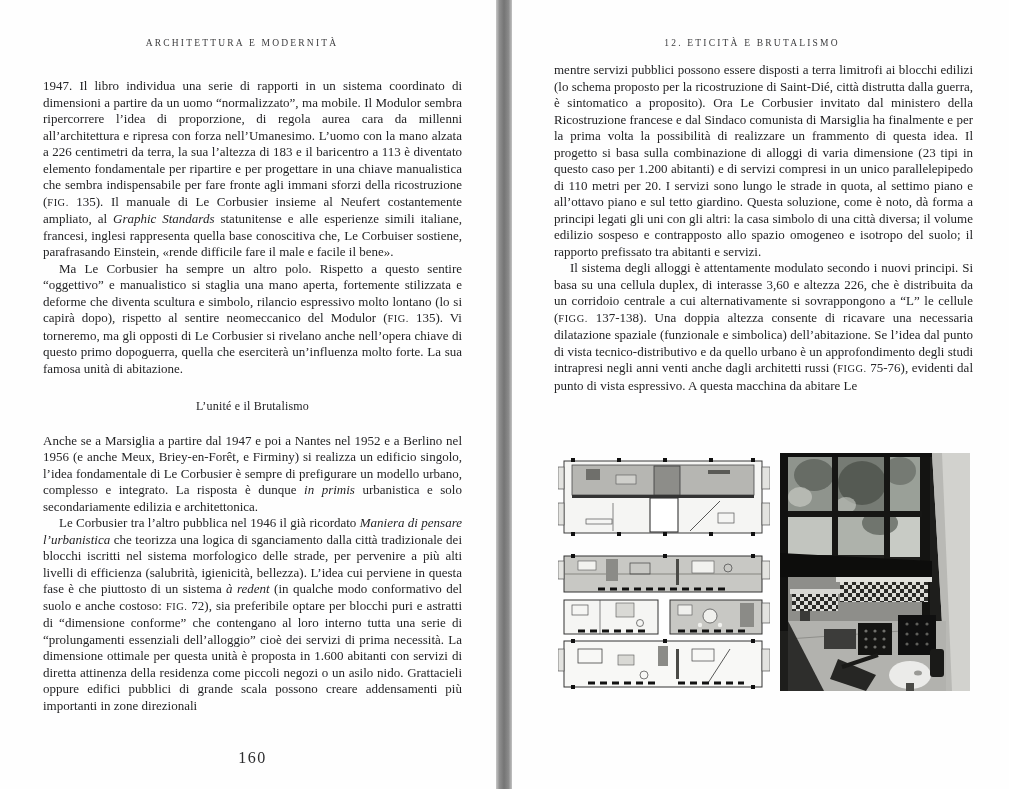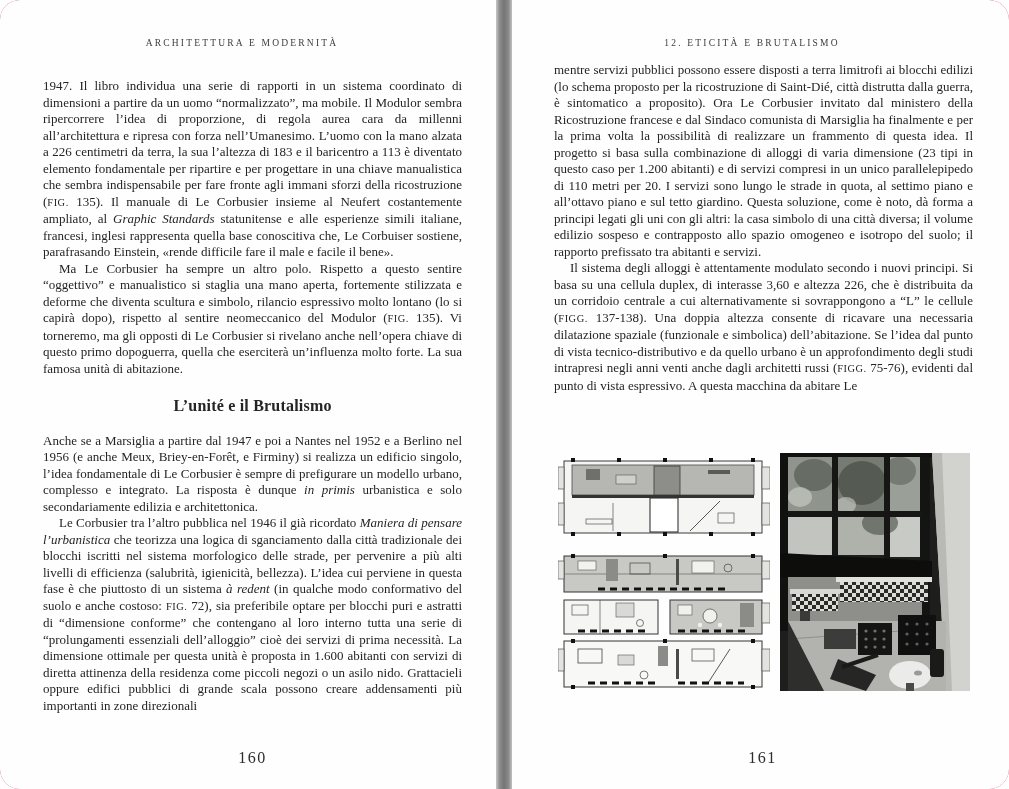--- a/index.html
+++ b/index.html
@@ -1,18 +1,18 @@
 <!DOCTYPE html>
 <html lang="it"><head>
 <meta charset="utf-8">
 <style>
   html,body{margin:0;padding:0;background:#ffffff;}
   .book{
     position:relative;width:1009px;height:789px;background:#be185d;
-    font-family:"Liberation Serif", serif;color:#242426;overflow:hidden;border-radius:20px;
+    font-family:"Liberation Serif", serif;color:#242426;overflow:hidden;
   }
   .page{position:absolute;top:0;height:789px;background:#fefefe;}
   .page-left{left:0;width:496px;}
   .page-right{left:512px;width:545px;}
   .gutter{
     position:absolute;top:0;left:496px;width:16px;height:789px;
     background:linear-gradient(90deg,#c7c7c7 0%,#8e8e8e 22%,#757575 50%,#8a8a8a 78%,#c2c2c2 100%);
   }
   .running-head{
     position:absolute;top:38px;left:0;width:100%;text-align:center;
@@ -24,21 +24,21 @@
     position:absolute;top:62px;width:419px;overflow:hidden;
     font-size:13px;line-height:16.5px;text-align:justify;
   }
   .page-left .text-col{left:43px;height:684px;margin-top:16px;}
   .page-right .text-col{left:42px;height:386px;}
   .para{margin:0;}
   .para.indent{text-indent:16px;}
   .rs-i{font-style:italic;}
   .rs-sc{font-size:0.8em;letter-spacing:0.05em;}
   .section-heading{
-    margin:21px 0 18px 0;font-weight:bold;font-size:16px;
+    margin:21px 0 18px 0;font-weight:normal;font-size:12px;
     text-align:center;letter-spacing:0.2px;
   }
   .page-number{
     position:absolute;top:749px;width:419px;text-align:center;
     font-size:16px;letter-spacing:1.5px;color:#2c2c2e;
   }
   .page-left .page-number{left:43px;}
   .page-right .page-number{left:41px;}
   .figures{position:absolute;top:453px;left:46px;display:flex;gap:10px;align-items:flex-start;}
   .figure{margin:0;padding:0;line-height:0;}
@@ -238,16 +238,15 @@
           <line x1="62" y1="214" x2="98" y2="202" stroke="#1a1a18" stroke-width="4"></line>
 
           <ellipse cx="130" cy="222" rx="21" ry="14" fill="#ebebe9"></ellipse>
           <rect x="126" y="230" width="8" height="8" fill="#4a4a46"></rect>
           <rect x="150" y="196" width="14" height="28" rx="3" fill="#1a1a18"></rect>
           <ellipse cx="138" cy="220" rx="4" ry="2.5" fill="#9a9a96"></ellipse>
         </svg>
       </figure>
     </div>
 
-    <footer class="page-number">161</footer>
   </section>
 
 </div>
 
 </body></html>

